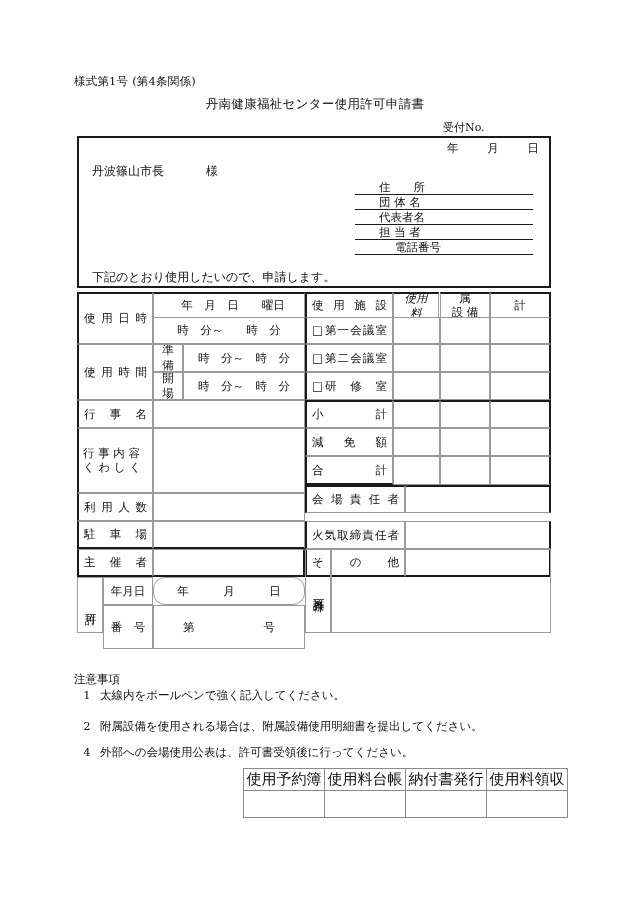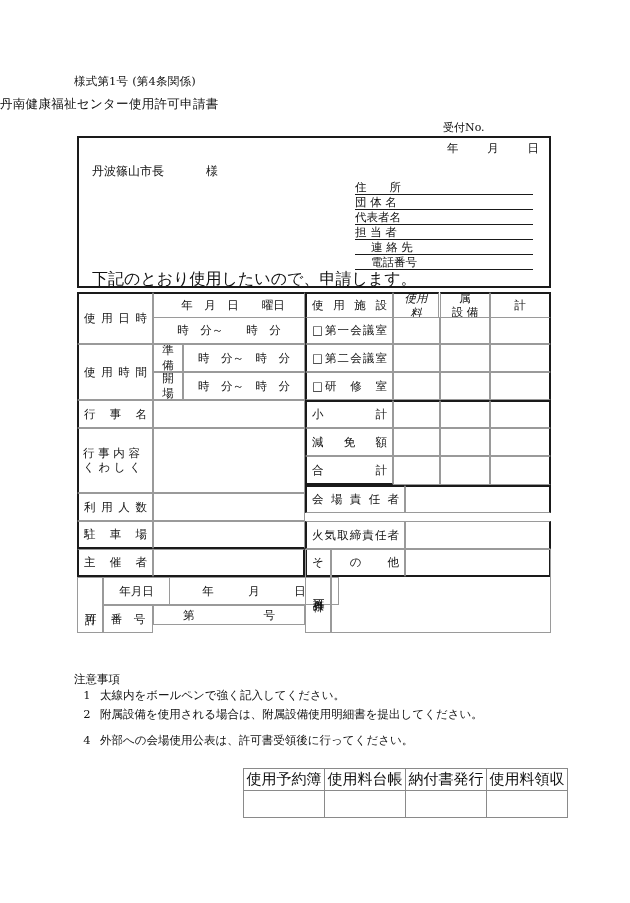--- a/index.html
+++ b/index.html
@@ -40,21 +40,21 @@
   
   .form-no {
     left: 74px; top: 74px;
     font-size: 11.5px;
     letter-spacing: 0.2px;
     white-space: nowrap;
   }
   .doc-title {
     left: 0; top: 96px;
     width: 630px;
-    text-align: left;
+    text-align: center;
     font-size: 12.5px;
     letter-spacing: 0.3px;
   }
   .receipt-no {
     left: 443px; top: 120px;
     font-size: 11px;
     white-space: nowrap;
   }
 
   
@@ -88,29 +88,30 @@
     align-items: flex-end;
     border-bottom: 1px solid #1a1a1a;
     height: 15px;
     box-sizing: border-box;
     font-size: 11.5px;
   }
   .app-row .lbl {
     width: 62px;
     flex: none;
     line-height: 13px;
+    margin-left: 24px;
   }
   .app-row.indent .lbl {
     width: 62px;
     padding-left: 16px;
     box-sizing: border-box;
   }
   .request-line {
     left: 92px; top: 269px;
-    font-size: 16px;
+    font-size: 12px;
     white-space: nowrap;
   }
 
   
   .grid {
     left: 77px; top: 292px;
     width: 474px;
   }
   .cell {
     position: absolute;
@@ -205,24 +206,20 @@
       <div class="app-row">
         <span class="lbl">団 体 名</span>
         <span></span>
       </div>
       <div class="app-row">
         <span class="lbl">代表者名</span>
         <span></span>
       </div>
       <div class="app-row">
         <span class="lbl">担 当 者</span>
-        <span></span>
-      </div>
-      <div class="app-row indent">
-        <span class="lbl">連 絡 先</span>
         <span></span>
       </div>
       <div class="app-row indent">
         <span class="lbl">電話番号</span>
         <span></span>
       </div>
     </div>
 
   <div class="abs request-line jp">下記のとおり使用したいので、申請します。</div>
 
@@ -461,43 +458,43 @@
           <span>催</span>
           <span>者</span>
         </span>
       </div>
       <div class="cell thin bb-th br-th" style="left: 76px; top: 257px; width: 152px; height: 28px;">
         <span class="txt"></span>
       </div>
       <div class="cell thin" style="left: 0px; top: 285px; width: 26px; height: 56px;">
         <span class="v-text">許可</span>
       </div>
-      <div class="cell thin" style="left: 26px; top: 285px; width: 67px; height: 28px;">
+      <div class="cell thin" style="left: 26px; top: 285px; width: 50px; height: 28px;">
         <span class="txt center">年月日</span>
       </div>
-      <div class="cell thin" style="left: 92px; top: 285px; width: 170px; height: 28px;">
+      <div class="cell thin" style="left: 76px; top: 285px; width: 152px; height: 28px; border-radius: 12px;">
         <span class="txt center">年　　　月　　　日</span>
       </div>
-      <div class="cell thin" style="left: 26px; top: 313px; width: 50px; height: 28px;">
+      <div class="cell thin" style="left: 26px; top: 313px; width: 50px; height: 44px;">
         <span class="txt center">番　号</span>
       </div>
-      <div class="cell thin" style="left: 76px; top: 313px; width: 152px; height: 20px;">
+      <div class="cell thin" style="left: 76px; top: 313px; width: 152px; height: 44px;">
         <span class="txt center">第　　　　　　号</span>
       </div>
       <div class="cell thin" style="left: 228px; top: 257px; width: 26px; height: 84px;">
         <span class="v-text">許可条件</span>
       </div>
       <div class="cell thin" style="left: 254px; top: 257px; width: 220px; height: 84px;">
         <span class="txt"></span>
       </div>
     </div>
 
   <div class="abs notes-title jp">注意事項</div>
   <div class="abs jp" id="notes-list" style="left:74px; top:688px;">
-      <div class="note" style="margin-bottom: 4px;"><span class="num">1</span><span>太線内をボールペンで強く記入してください。</span></div>
+      <div class="note" style="margin-bottom: 16px;"><span class="num">1</span><span>太線内をボールペンで強く記入してください。</span></div>
       <div class="note" style="margin-bottom: 11px;"><span class="num">2</span><span>附属設備を使用される場合は、附属設備使用明細書を提出してください。</span></div>
       <div class="note" style="margin-bottom: 4px;"><span class="num">4</span><span>外部への会場使用公表は、許可書受領後に行ってください。</span></div>
     </div>
 
   <table class="abs bottom-table jp">
     <tbody id="office-body">
         <tr>
           <td>使用予約簿</td>
           <td>使用料台帳</td>
           <td>納付書発行</td>

